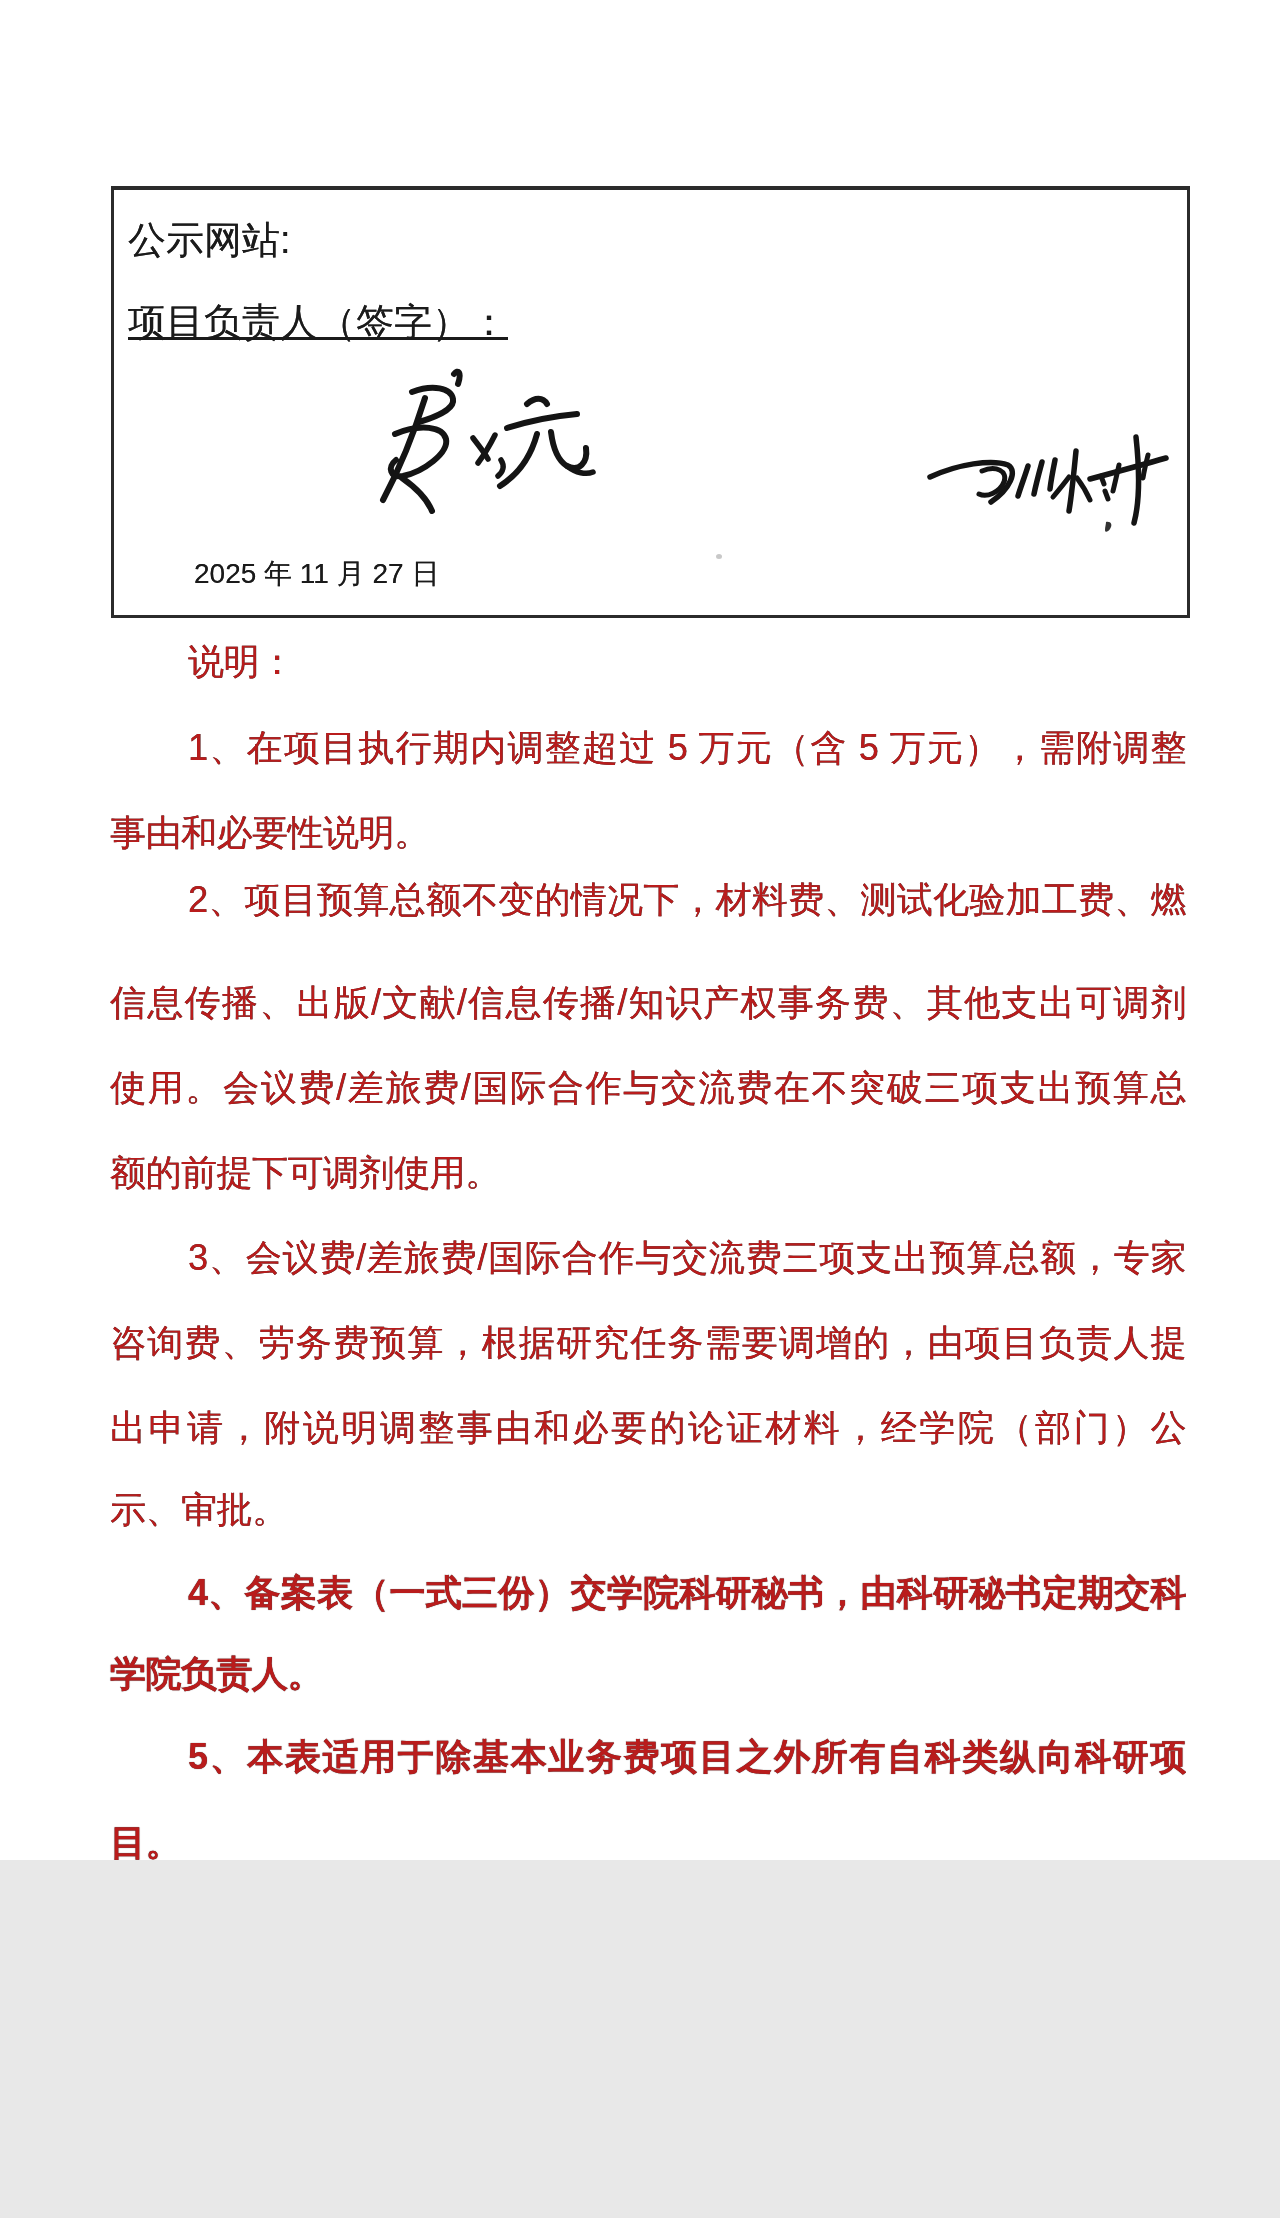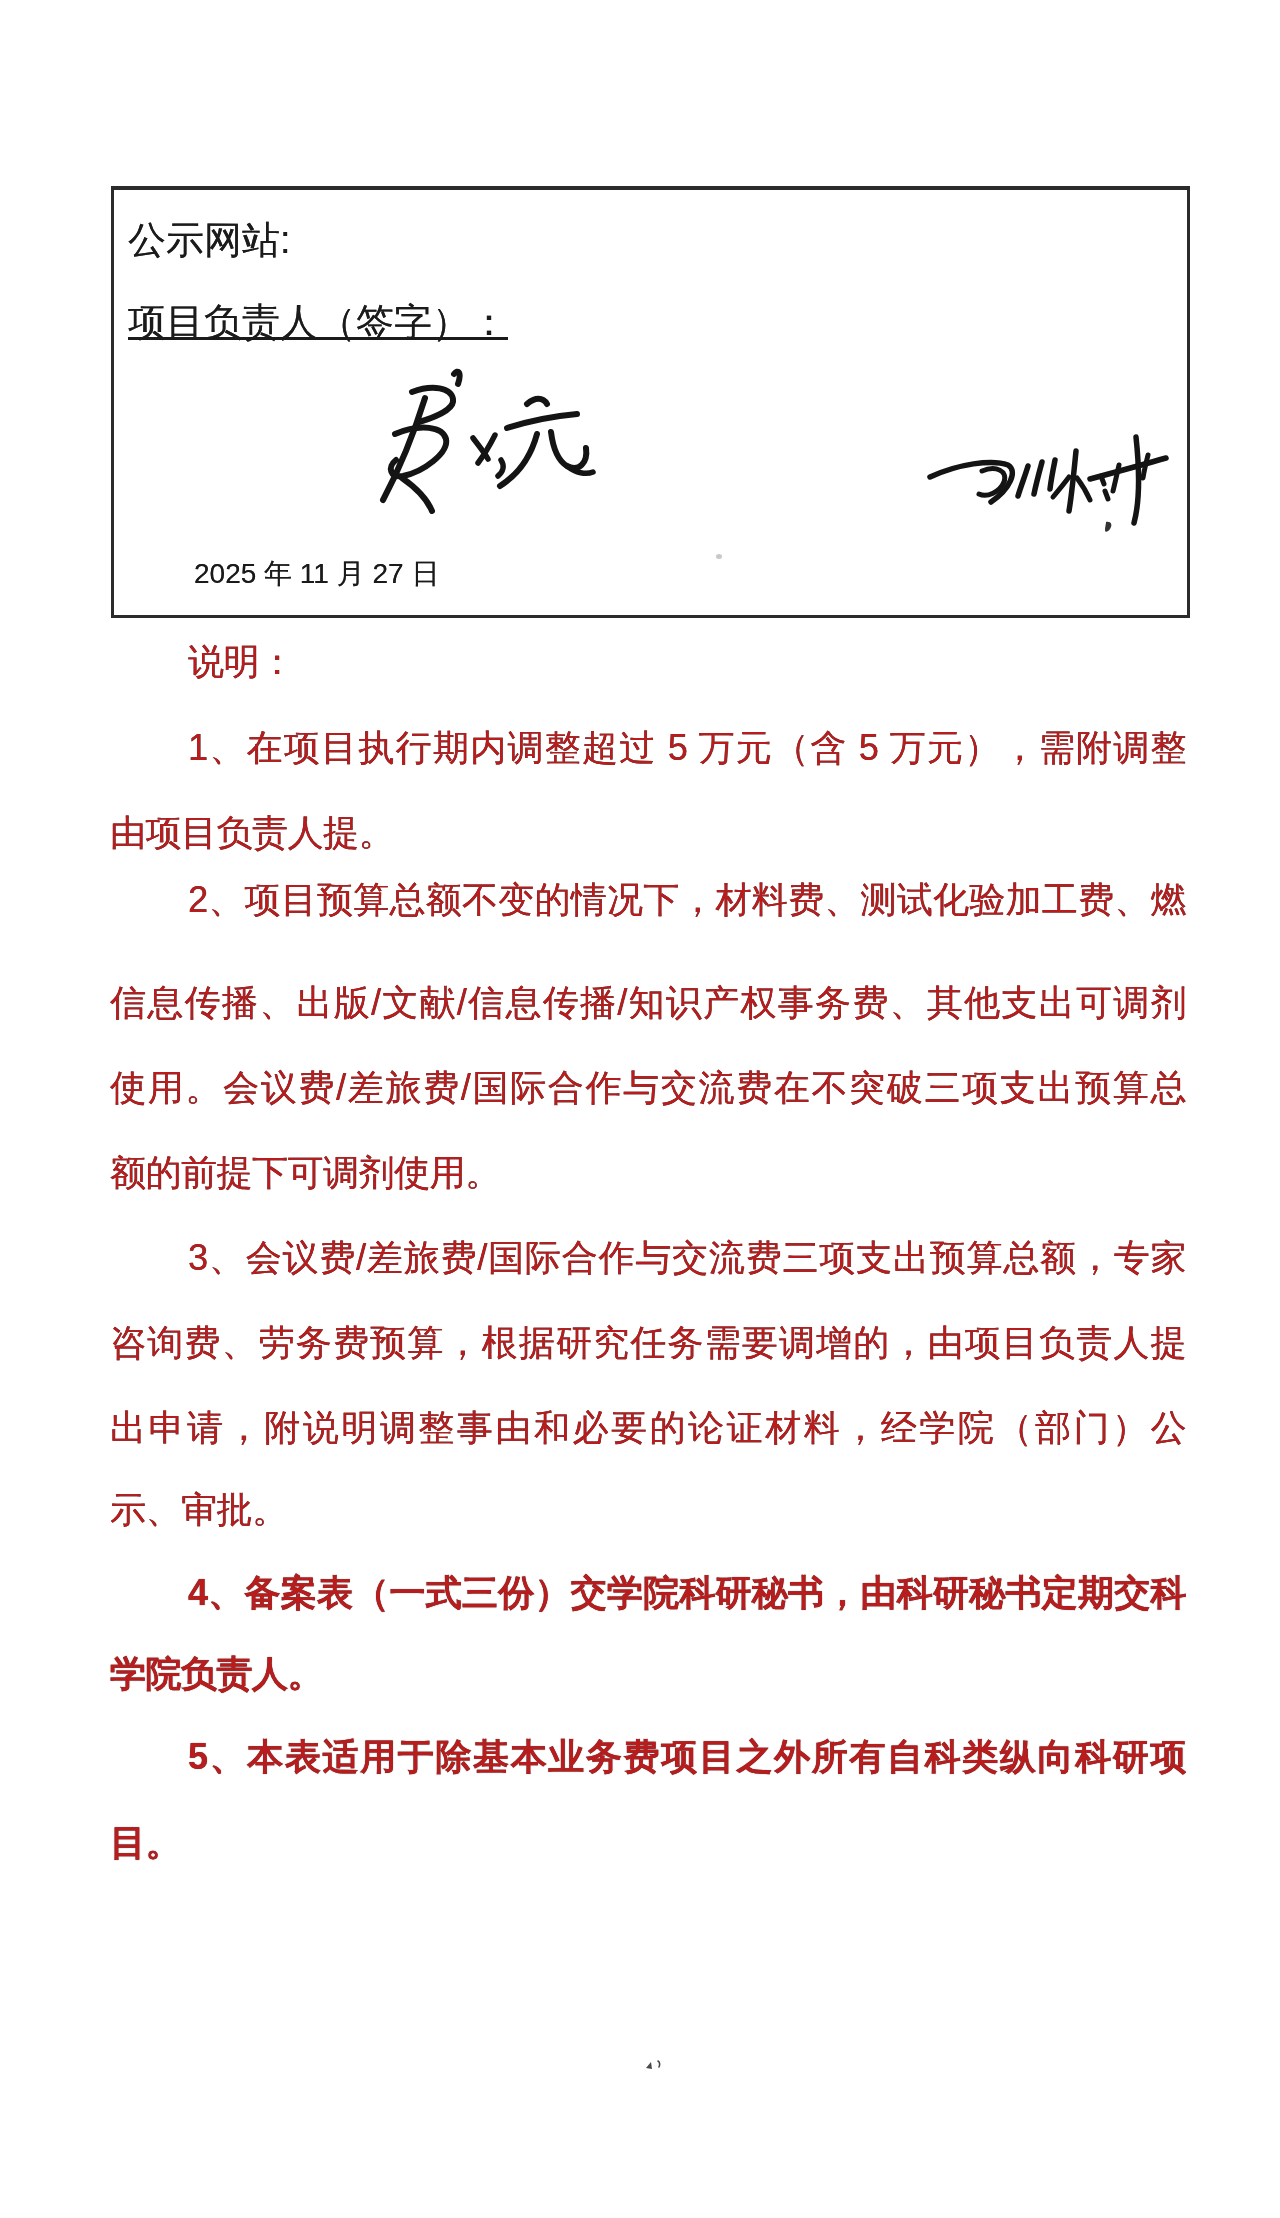--- a/index.html
+++ b/index.html
@@ -1,18 +1,18 @@
 <!DOCTYPE html>
 <html><head>
 <meta charset="utf-8">
 <style>
   html,body{margin:0;padding:0;background:#e8e8e8;}
   .page{
     position:relative;
-    width:1280px;height:2218px;
+    width:1280px;height:1860px;
     margin:0 auto;
     background:#ffffff;
     font-family:"Liberation Sans","DejaVu Sans",sans-serif;
     color:#1a1a1a;
     overflow:hidden;
   }
   
   .sig-box{
     position:absolute;
     left:111px;top:186px;
@@ -116,21 +116,21 @@
 
     <svg class="speck" style="left:988px;top:330px;" width="14" height="16" viewBox="0 0 14 16">
       <path d="M4,2 C9,1 11,5 8,9 C6,12 3,13 3,10 C3,7 4,4 4,2 Z" fill="#333"></path>
     </svg>
     <div class="speck" style="left:602px;top:364px;width:6px;height:5px;background:#c8c8c8;border-radius:50%;"></div>
   </div>
 
   <div id="notes">
       <div class="nline ind" style="top: 638px;">说明：</div>
       <div class="nline ind full" style="top: 724px;">1、在项目执行期内调整超过 5 万元（含 5 万元），需附调整</div>
-      <div class="nline" style="top: 809px;">由项目负责人提。</div>
+      <div class="nline" style="top: 809px;">事由和必要性说明。</div>
       <div class="nline ind full" style="top: 876px;">2、项目预算总额不变的情况下，材料费、测试化验加工费、燃</div>
       <div class="nline full" style="top: 979px;">信息传播、出版/文献/信息传播/知识产权事务费、其他支出可调剂</div>
       <div class="nline full" style="top: 1064px;">使用。会议费/差旅费/国际合作与交流费在不突破三项支出预算总</div>
       <div class="nline" style="top: 1149px;">额的前提下可调剂使用。</div>
       <div class="nline ind full" style="top: 1234px;">3、会议费/差旅费/国际合作与交流费三项支出预算总额，专家</div>
       <div class="nline full" style="top: 1319px;">咨询费、劳务费预算，根据研究任务需要调增的，由项目负责人提</div>
       <div class="nline full" style="top: 1404px;">出申请，附说明调整事由和必要的论证材料，经学院（部门）公</div>
       <div class="nline" style="top: 1486px;">示、审批。</div>
       <div class="nline ind b full" style="top: 1569px;">4、备案表（一式三份）交学院科研秘书，由科研秘书定期交科</div>
       <div class="nline b" style="top: 1650px;">学院负责人。</div>

